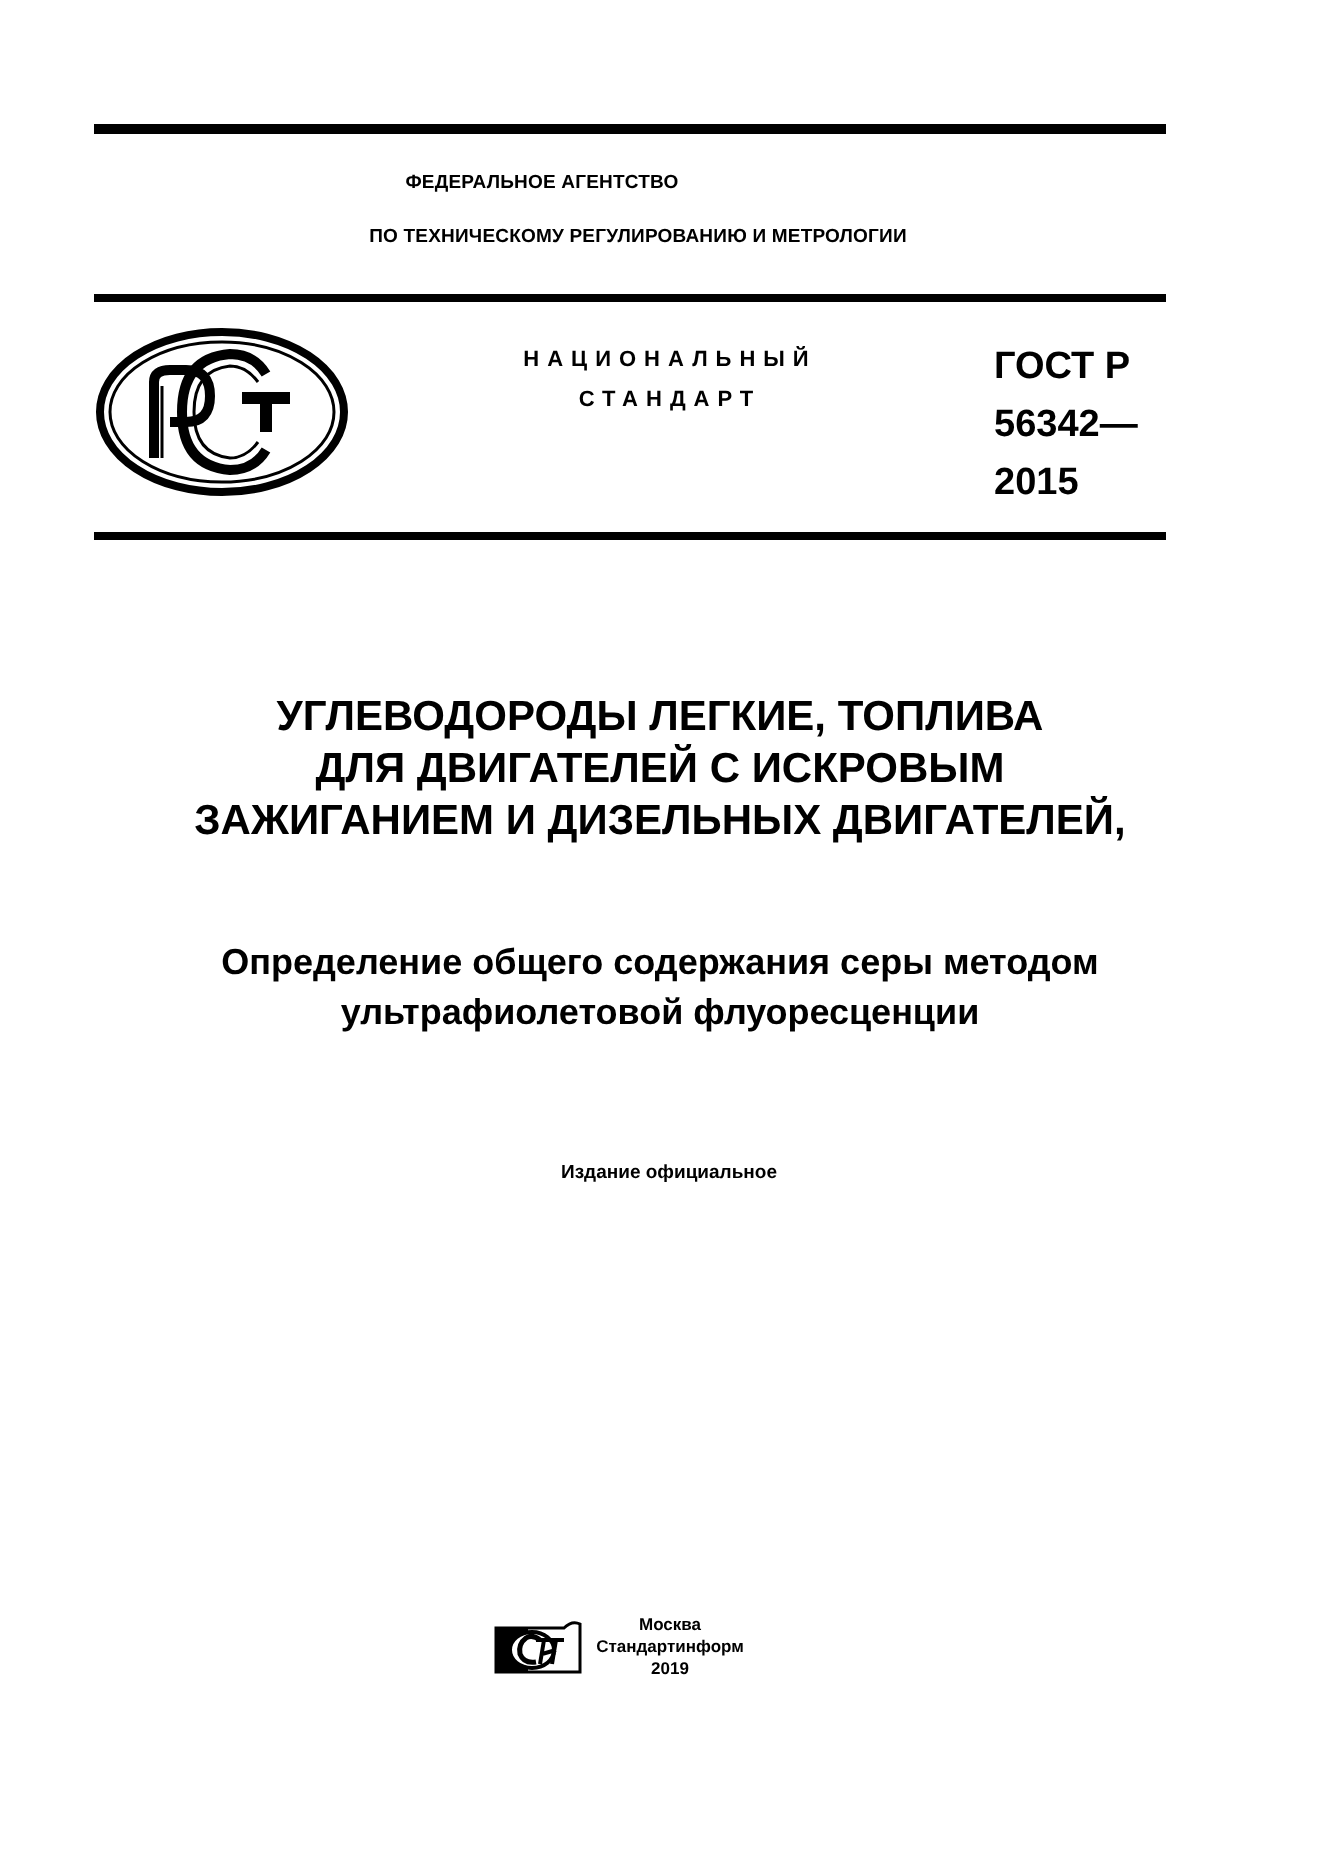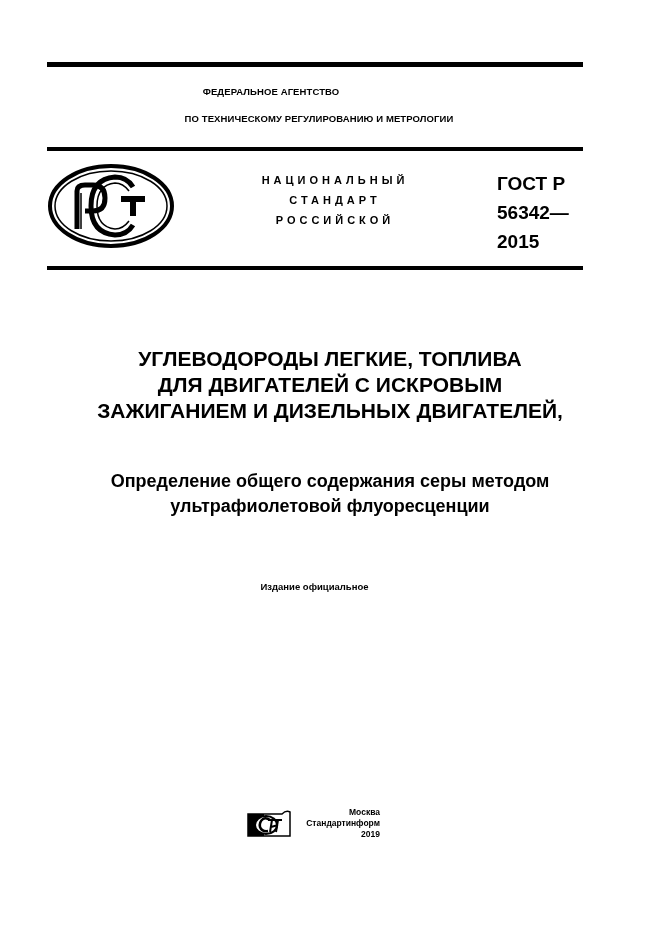--- a/index.html
+++ b/index.html
@@ -11,23 +11,23 @@
     .logo { position: absolute; left: 47px; top: 163px; width: 128px; height: 86px; }
     .natstd { position: absolute; left: 240px; top: 170px; width: 190px; text-align: center;
               font-weight: bold; font-size: 11px; letter-spacing: 4px; line-height: 20px; }
     .gost { position: absolute; left: 497px; top: 169px; font-weight: bold; font-size: 19px;
             line-height: 29px; }
     .title { position: absolute; left: 40px; width: 580px; top: 346px; text-align: center;
              font-weight: bold; font-size: 21px; line-height: 26px; }
     .subtitle { position: absolute; left: 40px; width: 580px; top: 469px; text-align: center;
                 font-weight: bold; font-size: 18px; line-height: 25px; }
     .edition { position: absolute; left: 0; width: 629px; top: 581px; text-align: center;
-               font-weight: bold; font-size: 9.5px; }
+               font-weight: bold; font-size: 9.5px; padding-left: 20px; }
     .pub-logo { position: absolute; left: 246px; top: 808px; width: 46px; height: 32px; }
-    .pub { position: absolute; left: 290px; top: 807px; width: 90px; text-align: right;
+    .pub { position: absolute; left: 290px; top: 807px; width: 90px; text-align: center;
            font-weight: bold; font-size: 8.5px; line-height: 11px; }
     .line { display: block; }
   </style>
 </head>
 <body>
 
 <div class="rule" style="top:62px;height:5px;"></div>
 
 <div class="agency" style="top:86px;">ФЕДЕРАЛЬНОЕ АГЕНТСТВО</div>
 <div class="agency" style="top:113px;margin-left:48px;">ПО ТЕХНИЧЕСКОМУ РЕГУЛИРОВАНИЮ И МЕТРОЛОГИИ</div>
@@ -46,21 +46,20 @@
     <path d="M82 28 Q76 20 68 20 Q50 22 50 43 Q50 64 68 66 Q76 66 82 58" fill="none" stroke="#000" stroke-width="1.5"></path>
 
     <rect x="74" y="33" width="24" height="6" fill="#000"></rect>
     <rect x="83" y="33" width="6" height="20" fill="#000"></rect>
   </svg>
 </div>
 
 <div class="natstd">
   <span class="line">НАЦИОНАЛЬНЫЙ</span>
   <span class="line">СТАНДАРТ</span>
-  <span class="line">РОССИЙСКОЙ</span>
 </div>
 
 <div class="gost">
   <span class="line">ГОСТ Р</span>
   <span class="line">56342—</span>
   <span class="line">2015</span>
 </div>
 
 <div class="rule" style="top:266px;height:4px;"></div>
 

